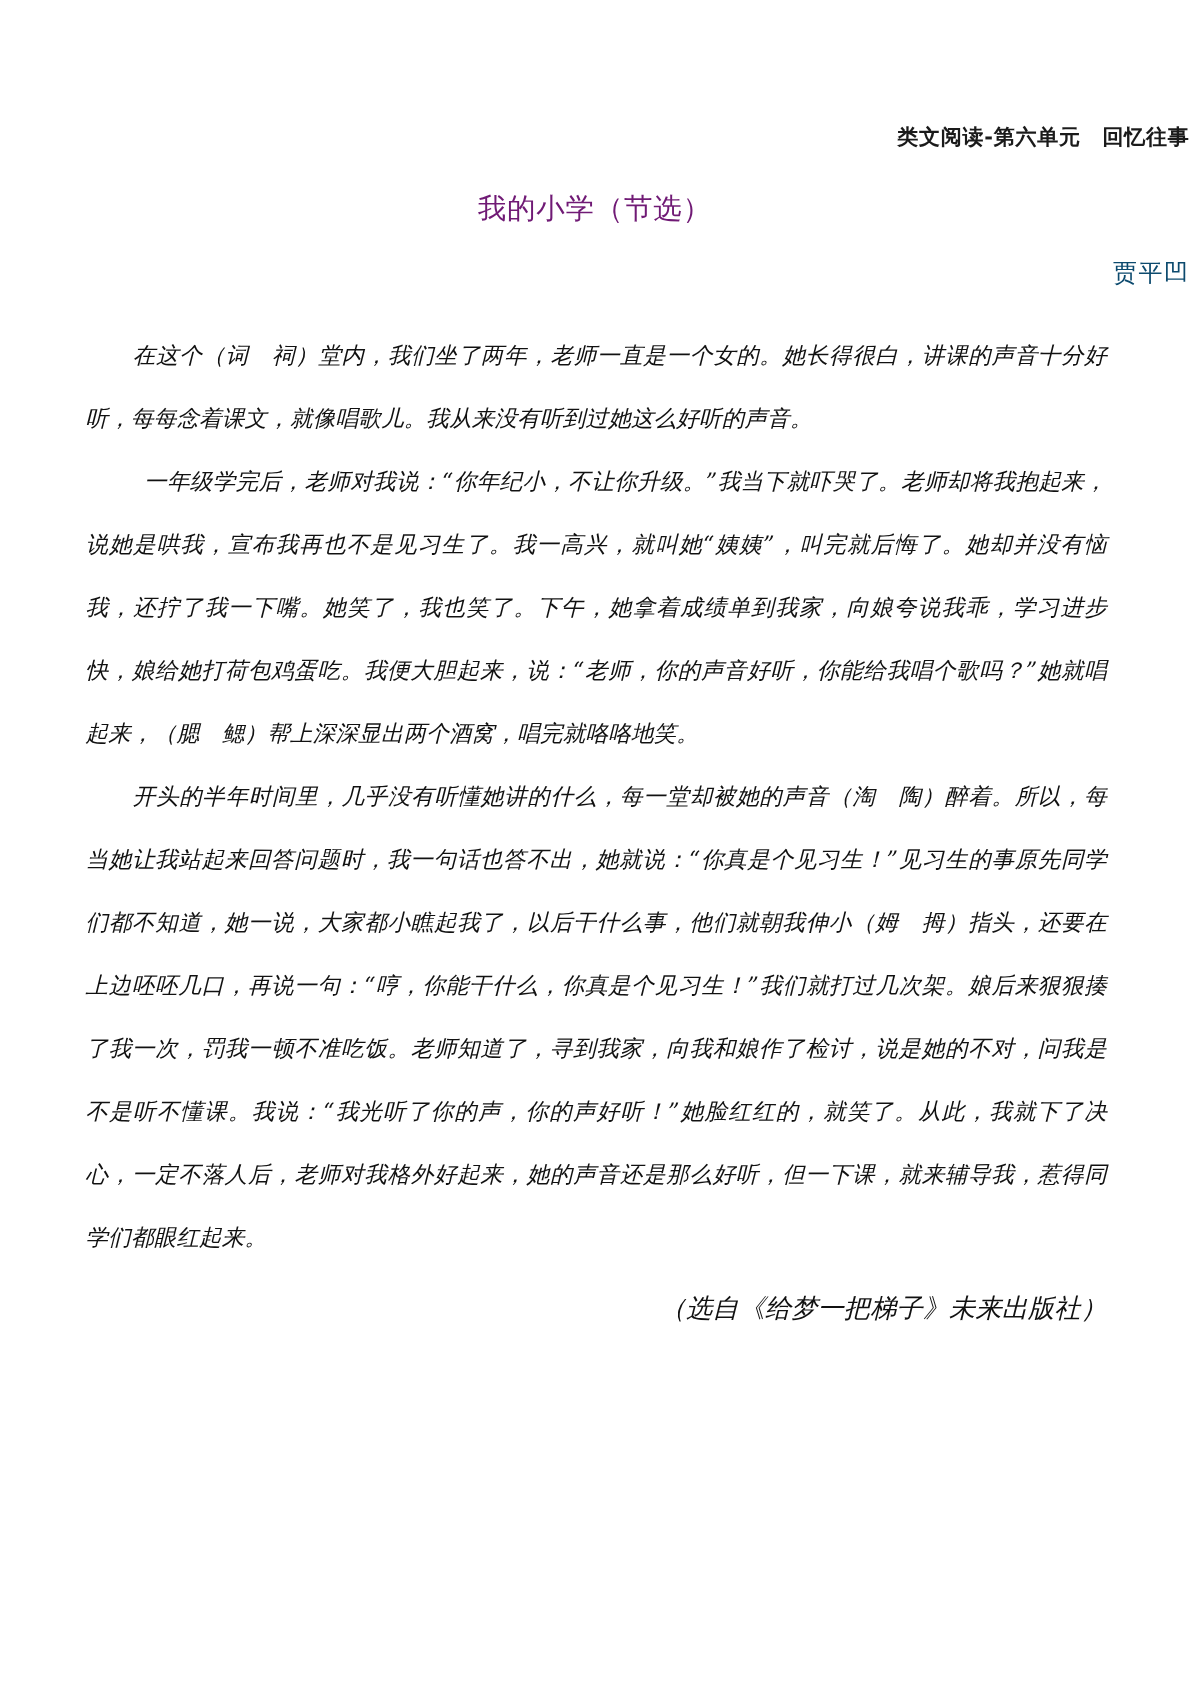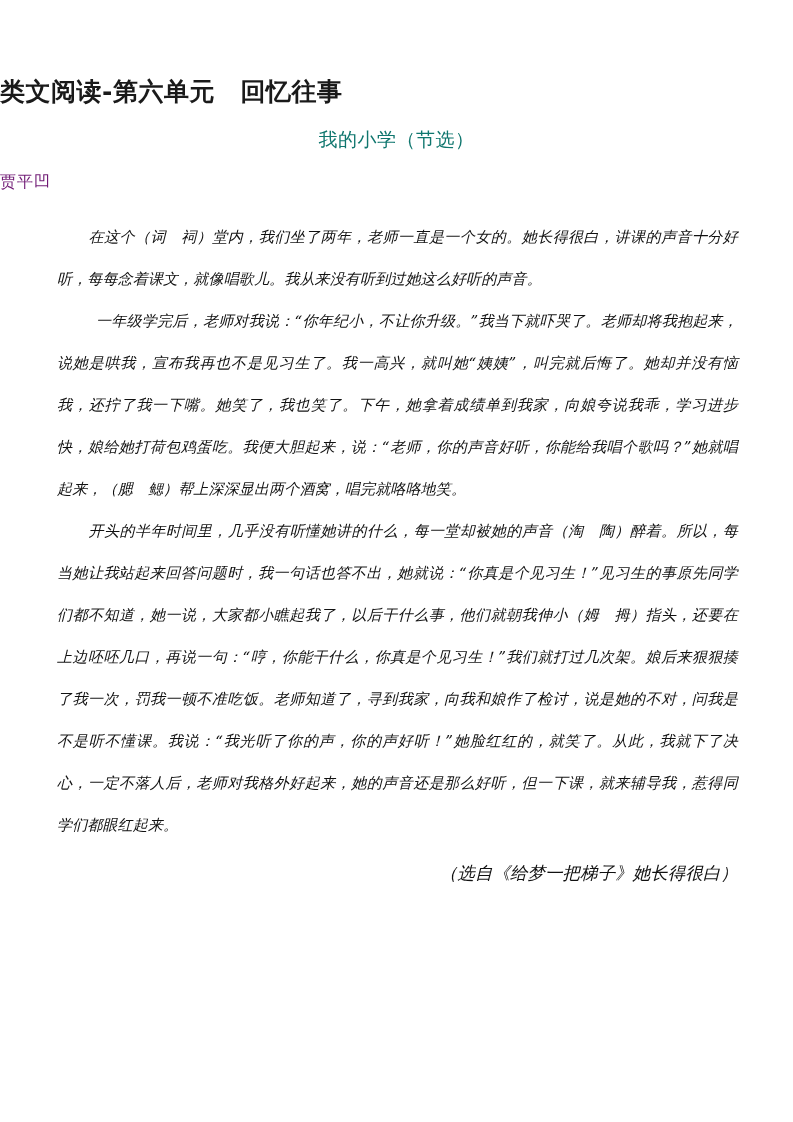--- a/index.html
+++ b/index.html
@@ -14,47 +14,47 @@
     height: 1122px;
     background: #ffffff;
     margin: 0 auto;
     overflow: hidden;
     box-sizing: border-box;
   }
 
   
   .doc-title {
     font-family: "DejaVu Sans", "Liberation Sans", sans-serif;
-    font-size: 25px;
+    font-size: 14px;
     font-weight: 600;
     color: #1a1a1a;
-    text-align: left;
+    text-align: right;
     letter-spacing: 0.5px;
     white-space: pre;
     margin: 0;
     padding-top: 78px;
     line-height: 28px;
   }
   .doc-subtitle {
     font-family: "DejaVu Sans", "Liberation Sans", sans-serif;
     font-size: 19px;
     font-weight: 500;
-    color: #0f766e;
+    color: #701a75;
     text-align: center;
     letter-spacing: 0.5px;
     margin: 0;
     padding-top: 19px;
     line-height: 28px;
   }
   .doc-author {
     font-family: "DejaVu Serif", "Liberation Serif", serif;
     font-size: 16px;
     font-weight: 400;
-    color: #701a75;
-    text-align: left;
+    color: #0c4a6e;
+    text-align: right;
     letter-spacing: 1px;
     margin: 0;
     padding-top: 17px;
     line-height: 24px;
   }
 
   
   .body-block {
     margin: 0;
     padding: 0 55px 0 57px;
@@ -99,15 +99,15 @@
   <h2 class="doc-subtitle">我的小学（节选）</h2>
 
   <div class="doc-author">贾平凹</div>
 
   <div class="body-block">
     <p class="para p1">在这个（词　祠）堂内，我们坐了两年，老师一直是一个女的。她长得很白，讲课的声音十分好听，每每念着课文，就像唱歌儿。我从来没有听到过她这么好听的声音。</p>
     <p class="para p3">一年级学完后，老师对我说：“你年纪小，不让你升级。”我当下就吓哭了。老师却将我抱起来，说她是哄我，宣布我再也不是见习生了。我一高兴，就叫她“姨姨”，叫完就后悔了。她却并没有恼我，还拧了我一下嘴。她笑了，我也笑了。下午，她拿着成绩单到我家，向娘夸说我乖，学习进步快，娘给她打荷包鸡蛋吃。我便大胆起来，说：“老师，你的声音好听，你能给我唱个歌吗？”她就唱起来，（腮　鳃）帮上深深显出两个酒窝，唱完就咯咯地笑。</p>
     <p class="para p2">开头的半年时间里，几乎没有听懂她讲的什么，每一堂却被她的声音（淘　陶）醉着。所以，每当她让我站起来回答问题时，我一句话也答不出，她就说：“你真是个见习生！”见习生的事原先同学们都不知道，她一说，大家都小瞧起我了，以后干什么事，他们就朝我伸小（姆　拇）指头，还要在上边呸呸几口，再说一句：“哼，你能干什么，你真是个见习生！”我们就打过几次架。娘后来狠狠揍了我一次，罚我一顿不准吃饭。老师知道了，寻到我家，向我和娘作了检讨，说是她的不对，问我是不是听不懂课。我说：“我光听了你的声，你的声好听！”她脸红红的，就笑了。从此，我就下了决心，一定不落人后，老师对我格外好起来，她的声音还是那么好听，但一下课，就来辅导我，惹得同学们都眼红起来。</p>
   </div>
 
-  <div class="source-line">（选自《给梦一把梯子》她长得很白）</div>
+  <div class="source-line">（选自《给梦一把梯子》未来出版社）</div>
 
 </div>
 
 </body></html>

